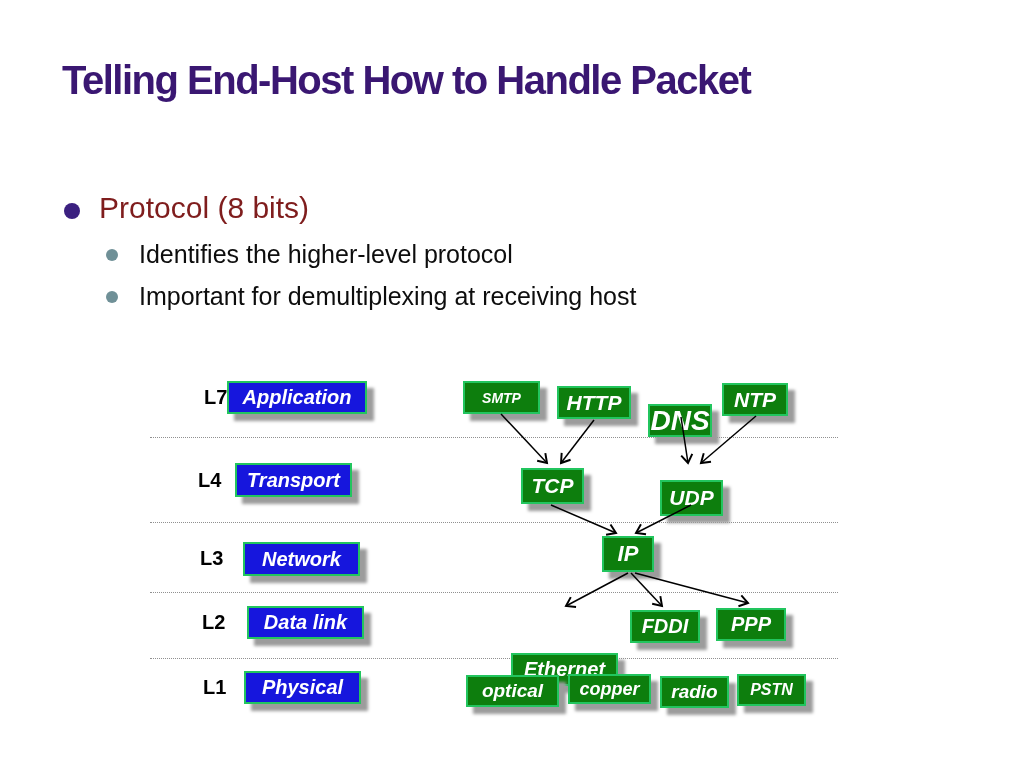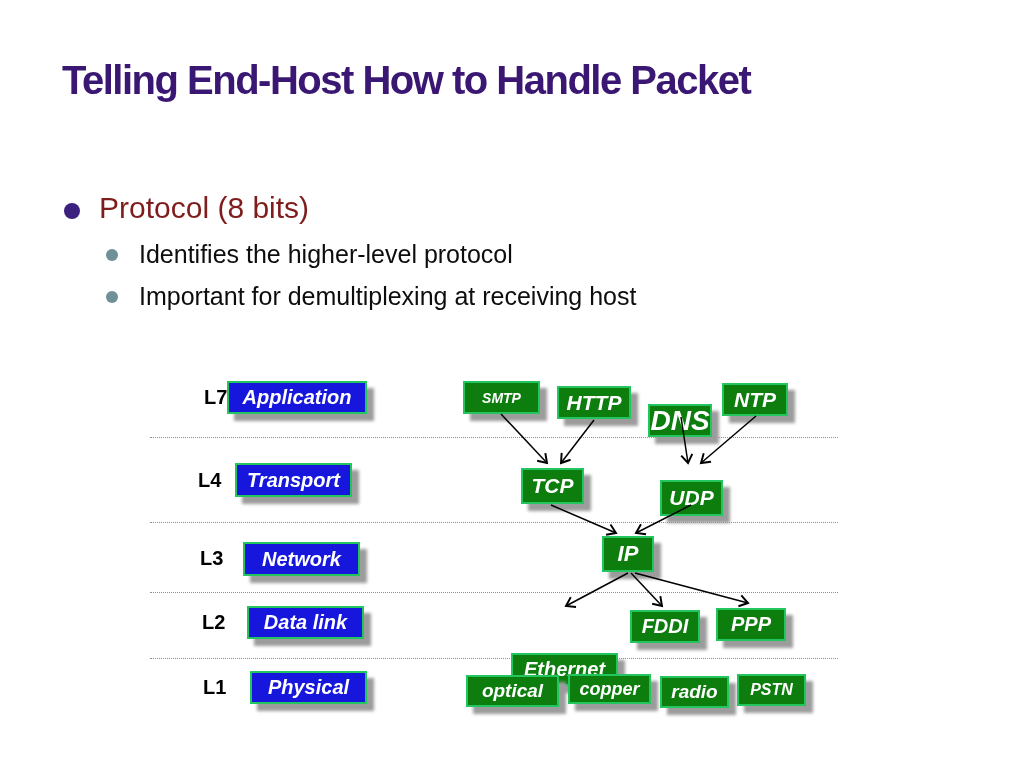--- a/index.html
+++ b/index.html
@@ -71,21 +71,21 @@
   <div class="layer-label" style="left:204px; top:386px;">L7</div>
   <div class="layer-label" style="left:198px; top:469px;">L4</div>
   <div class="layer-label" style="left:200px; top:547px;">L3</div>
   <div class="layer-label" style="left:202px; top:611px;">L2</div>
   <div class="layer-label" style="left:203px; top:676px;">L1</div>
 
   <div class="dbox blue" style="left:227px; top:381px; width:140px; height:33px;">Application</div>
   <div class="dbox blue" style="left:235px; top:463px; width:117px; height:34px;">Transport</div>
   <div class="dbox blue" style="left:243px; top:542px; width:117px; height:34px;">Network</div>
   <div class="dbox blue" style="left:247px; top:606px; width:117px; height:33px;">Data link</div>
-  <div class="dbox blue" style="left:250px; top:671px; width:117px; height:33px;">Physical</div>
+  <div class="dbox blue" style="left:244px; top:671px; width:117px; height:33px;">Physical</div>
 
   <div class="dbox green" style="left:463px; top:381px; width:77px; height:33px; font-size:14px;">SMTP</div>
   <div class="dbox green" style="left:557px; top:386px; width:74px; height:33px; font-size:21px;">HTTP</div>
   <div class="dbox green" style="left:648px; top:404px; width:64px; height:33px; font-size:28px;">DNS</div>
   <div class="dbox green" style="left:722px; top:383px; width:66px; height:33px; font-size:21px;">NTP</div>
 
   <div class="dbox green" style="left:521px; top:468px; width:63px; height:36px; font-size:21px;">TCP</div>
   <div class="dbox green" style="left:660px; top:468px; width:63px; height:36px; font-size:21px;margin-top:12px;">UDP</div>
 
   <div class="dbox green" style="left:602px; top:536px; width:52px; height:36px; font-size:22px;">IP</div>

